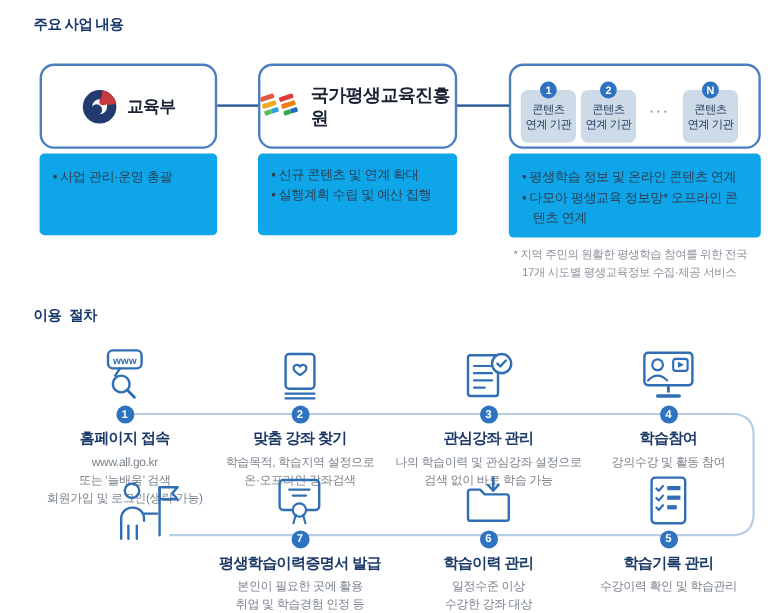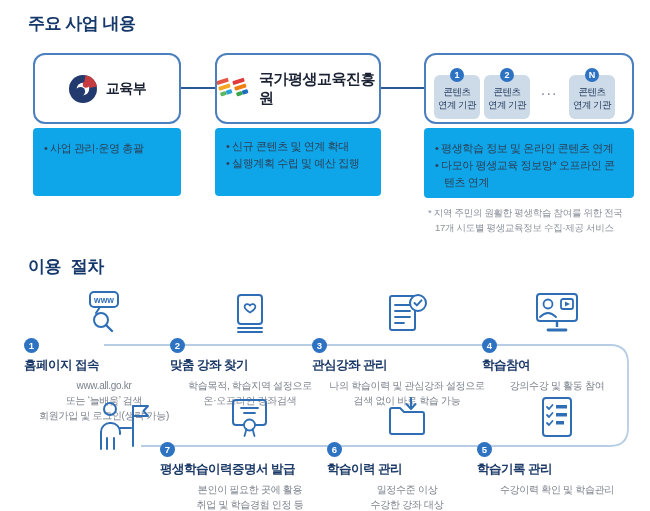--- a/index.html
+++ b/index.html
@@ -1,35 +1,35 @@
 <!DOCTYPE html>
 <html><head>
 <meta charset="utf-8">
 <style>
   html,body{margin:0;padding:0;background:#fff;}
   #page{position:relative;width:650px;height:511px;background:#fff;overflow:hidden;
         font-family:"Liberation Sans","DejaVu Sans",sans-serif;}
-  .sec-title{position:absolute;font-size:17px;font-weight:bold;color:#16386b;letter-spacing:-0.5px;text-align:right;}
+  .sec-title{position:absolute;font-size:12px;font-weight:bold;color:#16386b;letter-spacing:-0.5px;text-align:right;}
   
   .org-box{position:absolute;top:53px;height:67px;background:#fff;border:2px solid #4c7fbe;border-radius:12px;
            display:flex;align-items:center;justify-content:center;gap:8px;box-sizing:content-box;}
   .org-label{font-size:15px;font-weight:bold;color:#1a2233;letter-spacing:-0.5px;}
   .connector{position:absolute;top:87px;height:2px;background:#2a5a96;}
   .panel{position:absolute;top:128px;background:#0ea5e9;border-radius:4px;box-sizing:border-box;padding:12px 11px;}
   .bullet-line{font-size:11px;color:#2e4056;line-height:1.55;letter-spacing:-0.4px;
                padding-left:9px;text-indent:-9px;}
   .bullet-line::before{content:"• ";}
   .small-org{position:absolute;top:20px;width:46px;height:44px;background:#cddbe9;border-radius:6px;}
   .small-org .so-text{margin-top:11px;text-align:center;font-size:9.5px;line-height:1.35;color:#22395c;letter-spacing:-0.5px;}
   .so-circle{position:absolute;top:-7px;left:50%;transform:translateX(-50%);width:14px;height:14px;border-radius:50%;
              background:#2e72c2;color:#fff;font-size:9px;font-weight:bold;display:flex;align-items:center;justify-content:center;}
   .dots{position:absolute;top:33px;color:#8a95a3;font-weight:bold;font-size:11px;letter-spacing:2px;}
   .footnote{position:absolute;font-size:9.5px;color:#8b919b;line-height:1.55;letter-spacing:-0.3px;}
   
-  .step{position:absolute;display:flex;flex-direction:column;}
+  .step{position:absolute;display:flex;flex-direction:column;align-items:center;}
   .icon-wrap{height:46px;display:flex;align-items:flex-end;justify-content:center;}
   .num-circle{width:15px;height:15px;border-radius:50%;background:#2e72c2;color:#fff;font-size:9.5px;font-weight:bold;
               display:flex;align-items:center;justify-content:center;margin:4px 0 4px;}
   .step-title{font-size:12.5px;font-weight:bold;color:#1c3a68;letter-spacing:-0.5px;margin-bottom:4px;white-space:nowrap;}
   .desc{font-size:10px;color:#7b828c;line-height:1.5;text-align:center;letter-spacing:-0.3px;white-space:nowrap;}
   .flow-svg{position:absolute;left:0;top:280px;}
   svg.icon{display:block;}
 </style>
 </head>
 <body>

